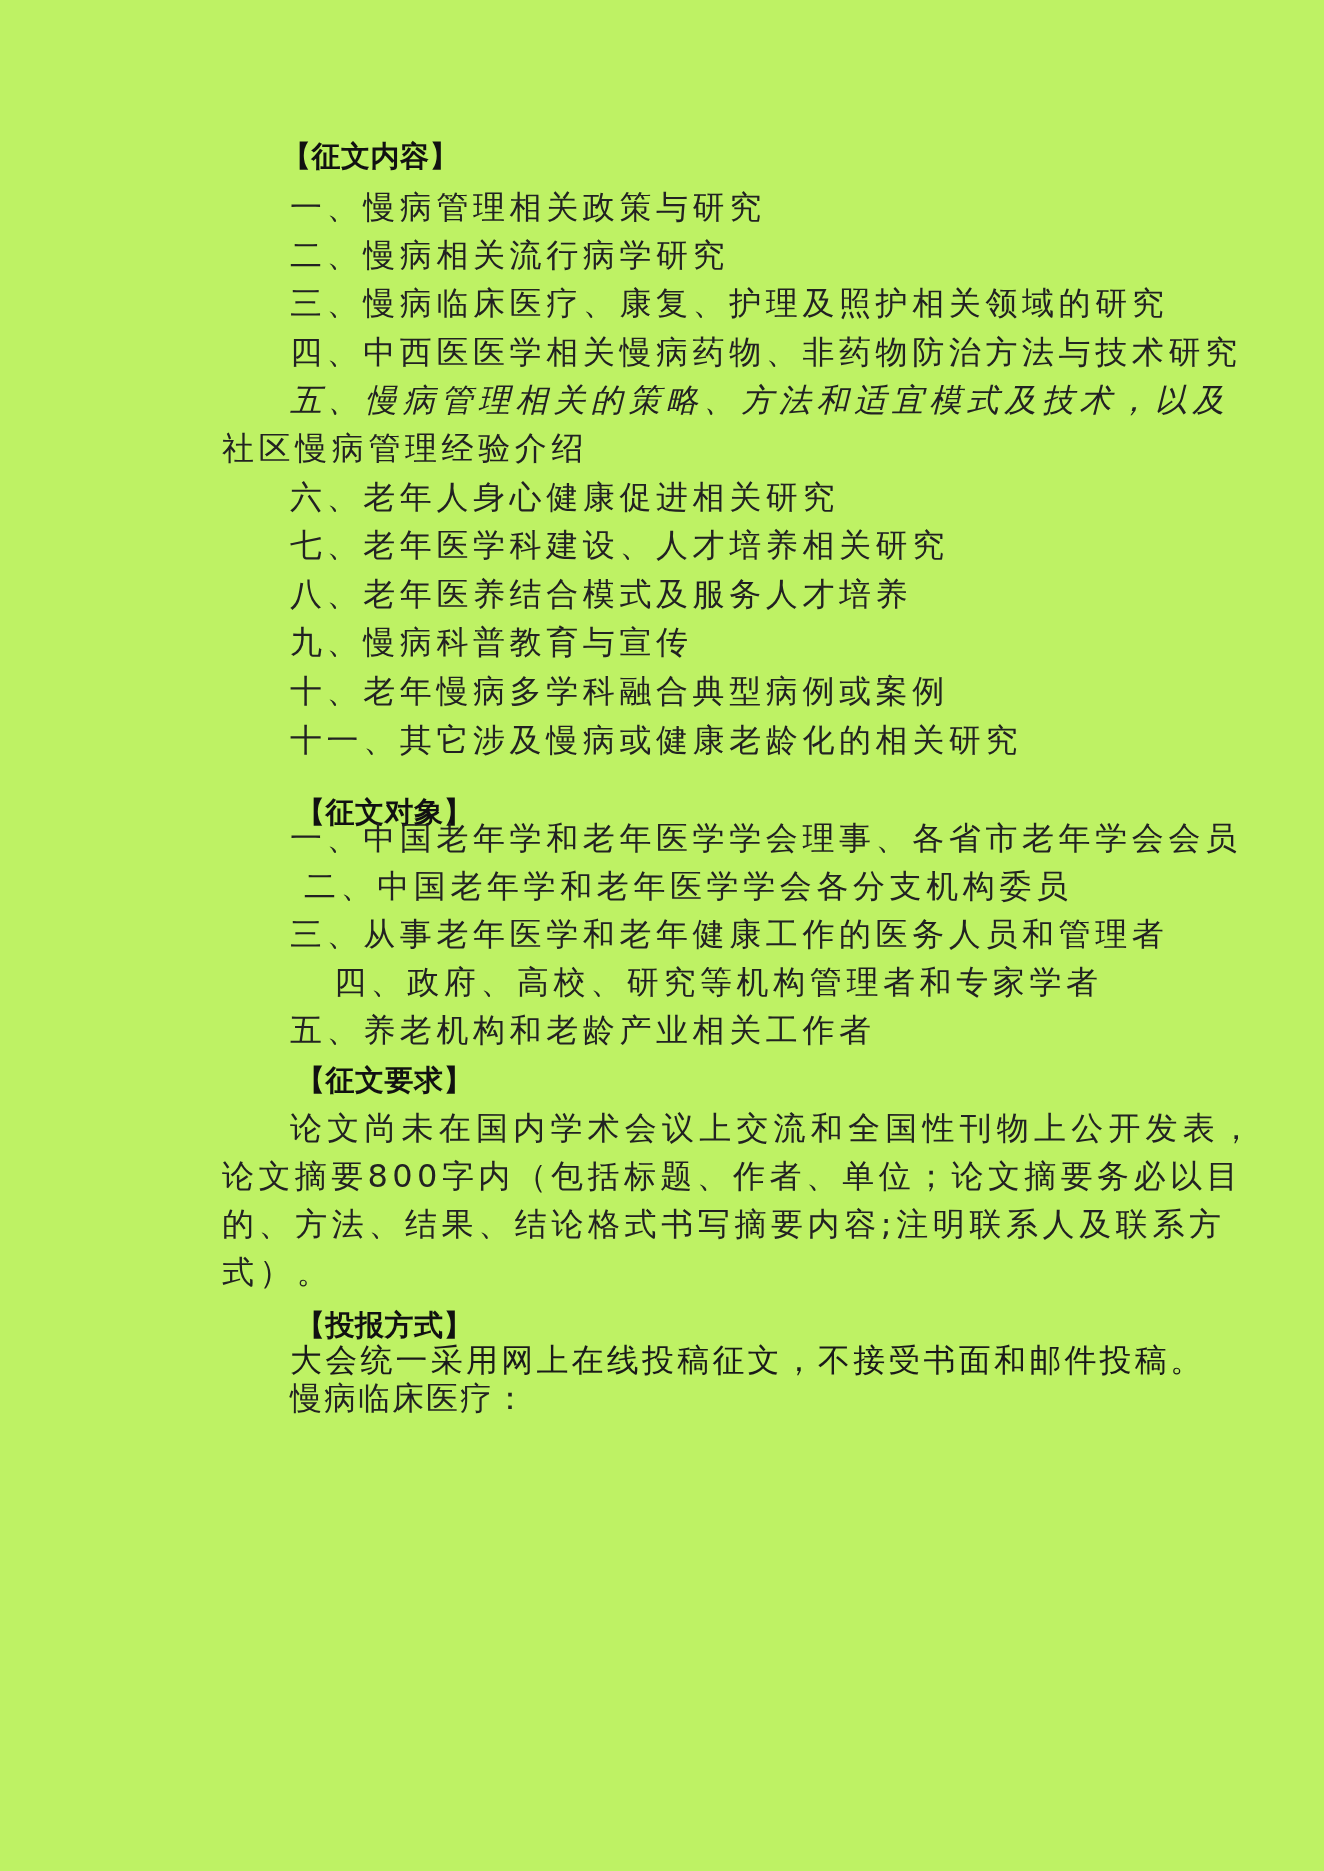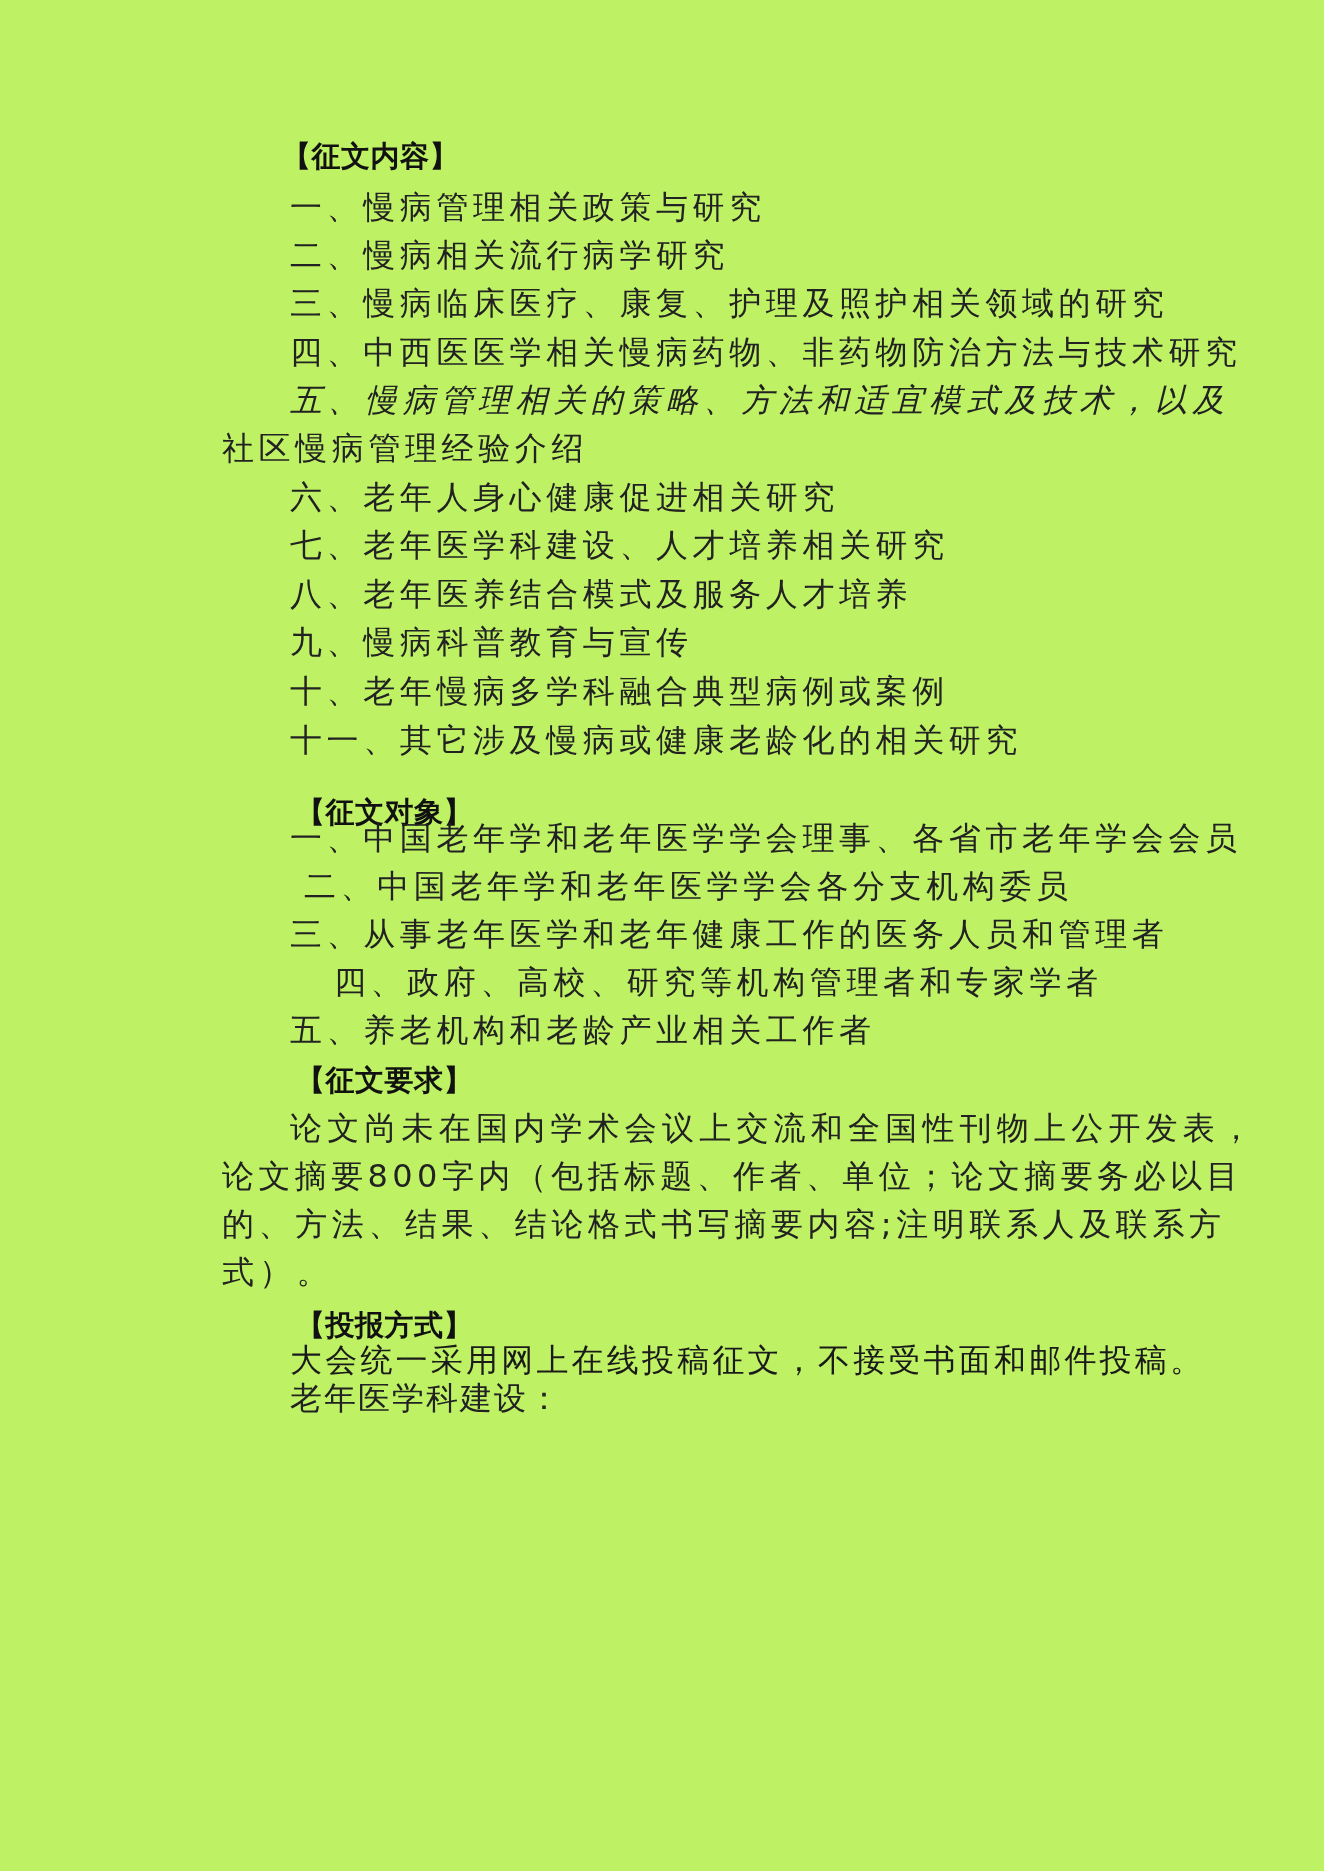--- a/index.html
+++ b/index.html
@@ -39,15 +39,15 @@
   <div class="line" style="left:290px; top:1013px;">五、养老机构和老龄产业相关工作者</div>
 
   <div class="heading" style="left:296px; top:1062px;">【征文要求】</div>
   <div class="line para-line" style="left:290px; top:1111px;">论文尚未在国内学术会议上交流和全国性刊物上公开发表，</div>
   <div class="line para-line" style="left:222px; top:1159px; letter-spacing:4.4px;">论文摘要800字内（包括标题、作者、单位；论文摘要务必以目</div>
   <div class="line para-line" style="left:222px; top:1207px; letter-spacing:4.6px;">的、方法、结果、结论格式书写摘要内容;注明联系人及联系方</div>
   <div class="line para-line" style="left:222px; top:1255px;">式）。</div>
 
   <div class="heading" style="left:296px; top:1307px;">【投报方式】</div>
   <div class="line" style="left:290px; top:1343px; letter-spacing:3.2px; color:#1a1a1a;">大会统一采用网上在线投稿征文，不接受书面和邮件投稿。</div>
-  <div class="line" style="left:290px; top:1381px; letter-spacing:2px;">老年医学科建设：</div>
+  <div class="line" style="left:290px; top:1381px; letter-spacing:2px;">慢病临床医疗：</div>
 
 </div>
 
 </body></html>

